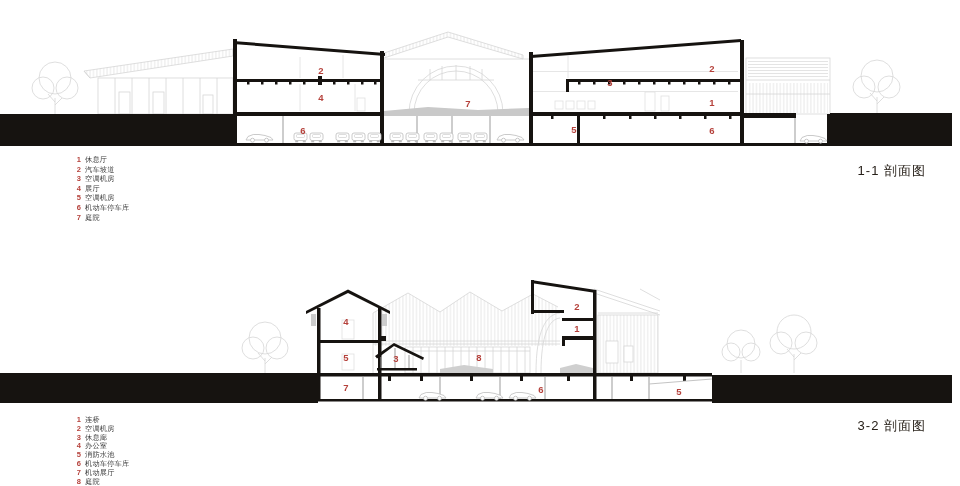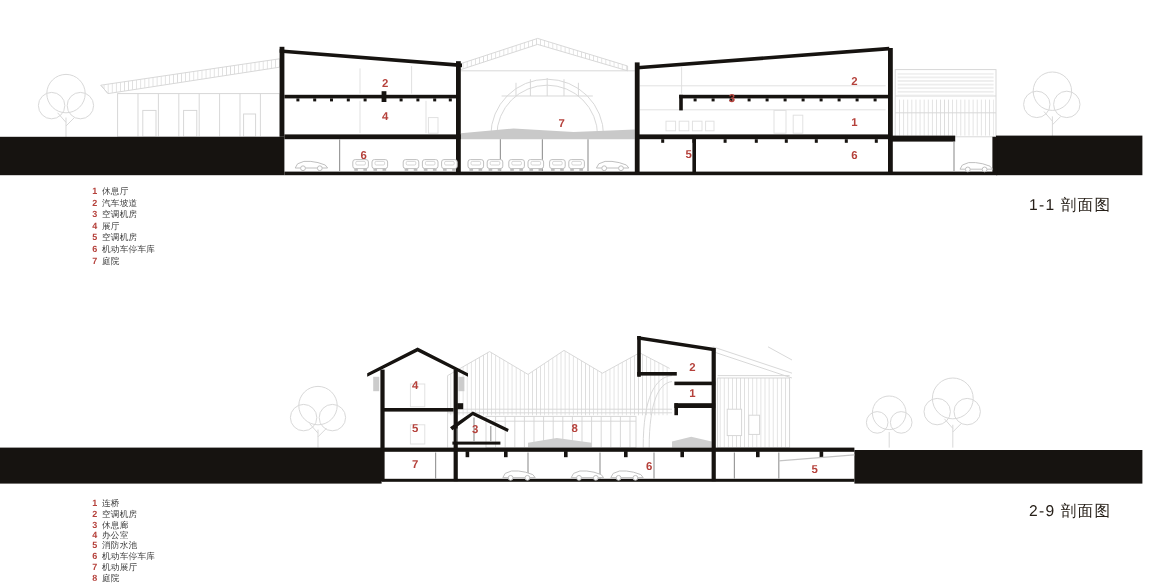--- a/index.html
+++ b/index.html
@@ -434,14 +434,14 @@
         <span class="legend-num">7</span>
         <span class="legend-text">机动展厅</span>
       </div>
       <div class="legend-row">
         <span class="legend-num">8</span>
         <span class="legend-text">庭院</span>
       </div>
     </div>
 
   <div class="sec-title" id="title-1">1-1 剖面图</div>
-  <div class="sec-title" id="title-2">2-9 剖面图</div>
+  <div class="sec-title" id="title-2">3-2 剖面图</div>
 </div>
 
 </body></html>

